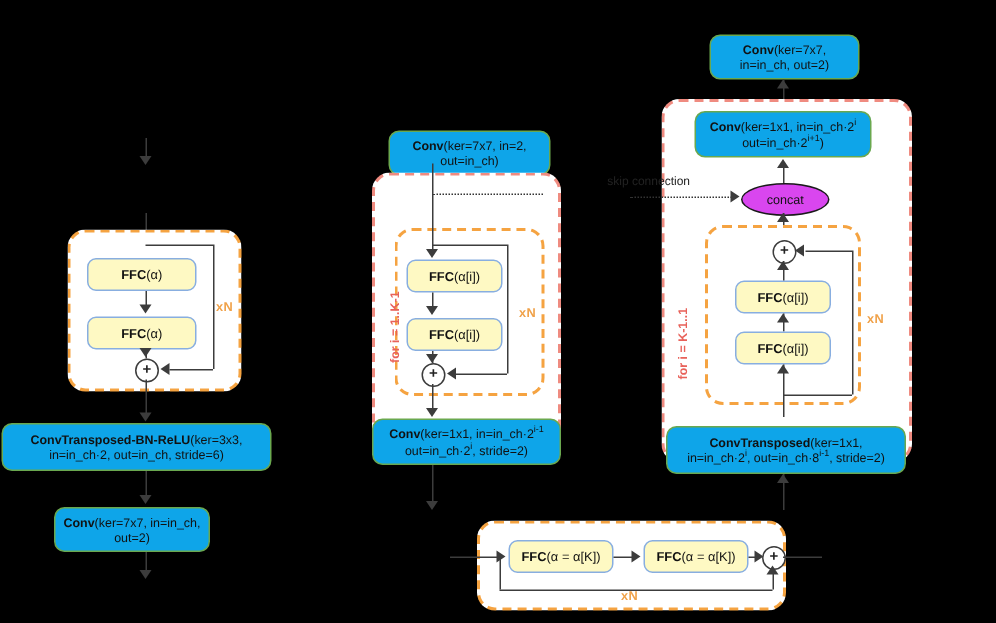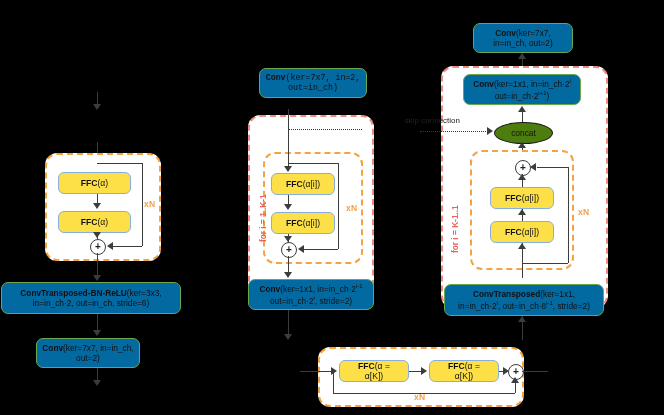--- a/index.html
+++ b/index.html
@@ -8,32 +8,32 @@
     font-family:"Liberation Sans", sans-serif;
     color:#1a1a1a;
   }
   .stage{position:absolute;left:0;top:0;width:664px;height:415px;}
 
   
   .node{position:absolute;box-sizing:border-box;}
 
   
   .gbox{
-    background:#0369a1;border:1.6px solid #6aa84f;border-radius:7px;
+    background:#0ea5e9;border:1.6px solid #6aa84f;border-radius:7px;
     display:flex;align-items:center;justify-content:center;
     text-align:center;line-height:1.25;
     font-size:8.3px;color:#111;padding:7px 5px;
   }
   .gbox b{font-weight:bold;}
 
   
   .fbox{
-    background:#fde047;border:1.6px solid #88aee0;border-radius:6px;
+    background:#fef9c3;border:1.6px solid #88aee0;border-radius:6px;
     display:flex;align-items:center;justify-content:center;
-    text-align:center;font-size:8.6px;color:#111;padding:2px 11px;
+    text-align:center;font-size:8.6px;color:#111;padding:2px 1px;
   }
   .fbox b{font-weight:bold;}
 
   
   .dash-orange{
     background:#ffffff;border:2px dashed #f5a341;border-radius:12px;
   }
   .dash-red{
     background:#ffffff;border:2px dashed #ef8b80;border-radius:12px;
   }
@@ -43,21 +43,21 @@
     position:absolute;color:#f0a24a;font-size:8.5px;font-weight:bold;
     letter-spacing:.2px;
   }
   .loop-label{
     position:absolute;color:#e8625a;font-size:8.3px;font-weight:bold;
     white-space:nowrap;transform-origin:0 0;
   }
 
   
   .concat{
-    position:absolute;background:#4d7c0f;border:1.4px solid #1a1a1a;
+    position:absolute;background:#d946ef;border:1.4px solid #1a1a1a;
     border-radius:50%;display:flex;align-items:center;justify-content:center;
     font-size:8.4px;color:#111;
   }
 
   
   .plus{
     position:absolute;width:14px;height:14px;border-radius:50%;
     background:#fff;border:1.4px solid #3c3c3c;
     display:flex;align-items:center;justify-content:center;
     font-size:10px;line-height:1;color:#222;font-weight:bold;
@@ -141,21 +141,21 @@
 
   <div class="node gbox" style="left:36px;top:338px;width:104px;height:30px;">
     <span>
       <b>Conv</b><span>(ker=7x7, in=in_ch, out=2)</span>
     </span>
   </div>
 
   <div class="vline" style="left:97px;top:368px;height:14px;"></div>
   <div class="ar-down" style="left:93px;top:380px;"></div>
 
-  <div class="node gbox" style="left:259px;top:68px;width:108px;height:30px;font-family:Liberation Mono, monospace;">
+  <div class="node gbox" style="left:259px;top:87px;width:108px;height:30px;">
     <span>
       <b>Conv</b><span>(ker=7x7, in=2, out=in_ch)</span>
     </span>
   </div>
 
   <div class="node dash-red" style="left:248px;top:115px;width:126px;height:190px;"></div>
 
   <div class="node dash-orange" style="left:263px;top:152px;width:100px;height:112px;"></div>
 
   <div class="dotline" style="left:288px;top:129px;width:74px;"></div>

